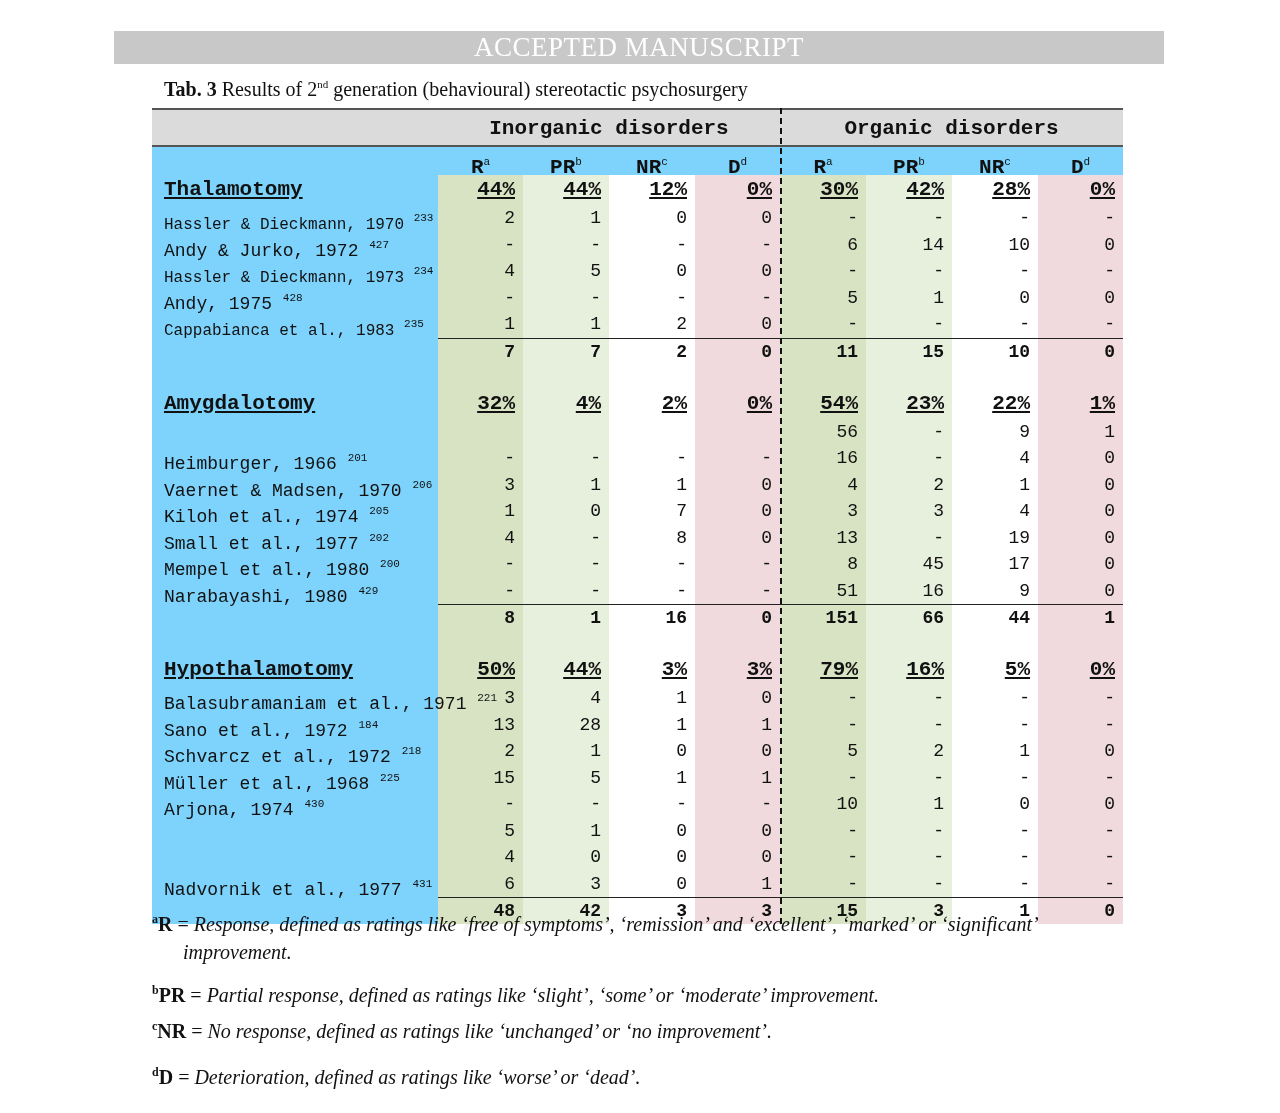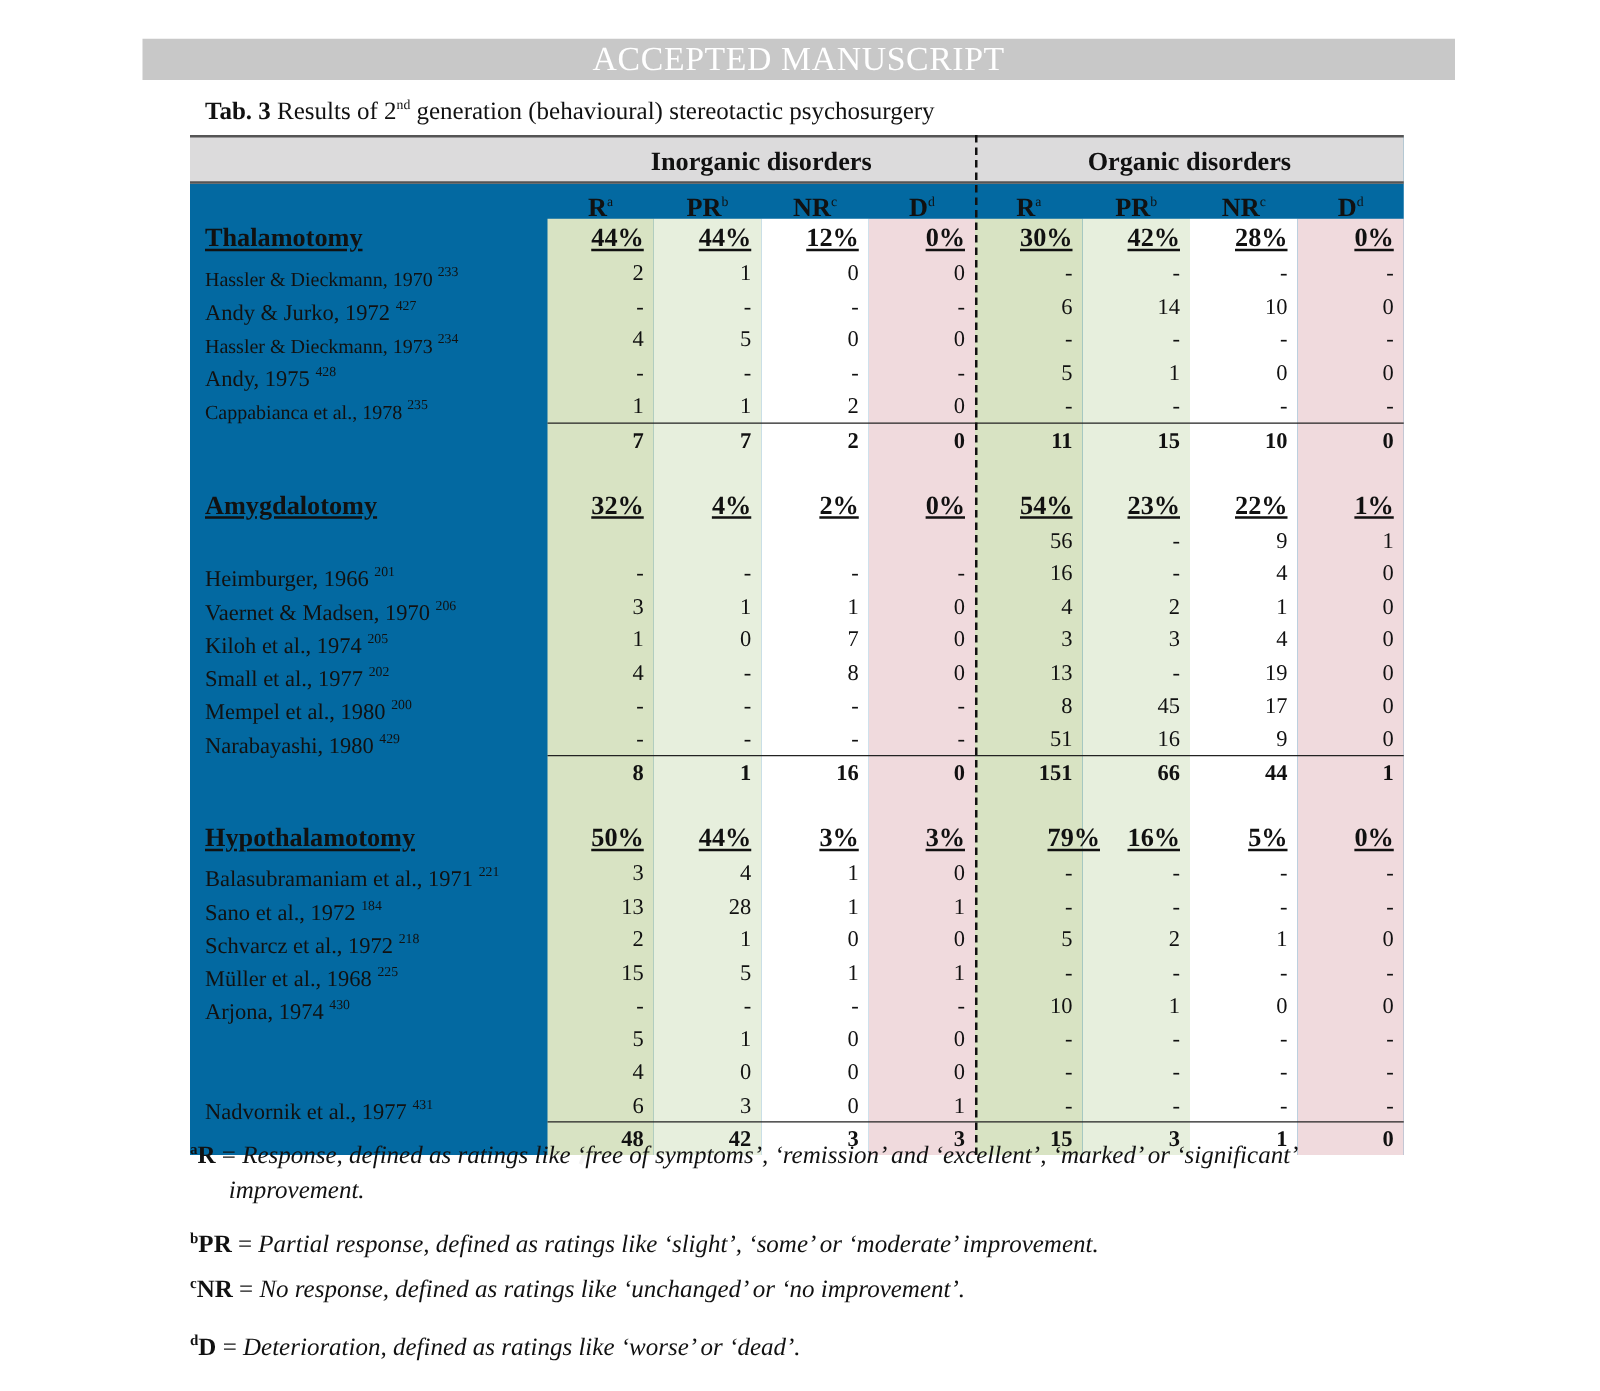--- a/index.html
+++ b/index.html
@@ -13,21 +13,22 @@
     font-size: 27px; line-height: 33px; letter-spacing: 0.5px;
   }
   .caption {
     position: absolute; left: 164px; top: 78px; font-size: 20px; white-space: nowrap;
   }
   .caption b { font-weight: bold; }
   .caption sup { font-size: 11px; }
 
   .tbl {
     position: absolute; left: 152px; top: 108px; width: 971px;
-    background: #0369a1;
+    background: #7dd3fc;
+    font-family: Liberation Mono, monospace;
   }
   .grp-head {
     position: relative; height: 39px; background: #dcdbdc;
     border-top: 2px solid #555; border-bottom: 2px solid #555; box-sizing: border-box;
   }
   .grp-head span {
     position: absolute; top: 0; line-height: 38px; font-weight: bold; font-size: 21px;
     text-align: center;
   }
   .col-head { position: relative; height: 28px; }
@@ -151,21 +152,21 @@
         <span class="v" style="left: 293px;">-</span>
         <span class="v" style="left: 379px;">-</span>
         <span class="v" style="left: 465px;">-</span>
         <span class="v" style="left: 550px;">-</span>
         <span class="v" style="left: 636px;">5</span>
         <span class="v" style="left: 722px;">1</span>
         <span class="v" style="left: 808px;">0</span>
         <span class="v" style="left: 893px;">0</span>
       </div>
       <div class="row">
-        <span class="lbl small"><span>Cappabianca et al., 1978</span> <sup>235</sup></span>
+        <span class="lbl small"><span>Cappabianca et al., 1983</span> <sup>235</sup></span>
         <span class="v" style="left: 293px;">1</span>
         <span class="v" style="left: 379px;">1</span>
         <span class="v" style="left: 465px;">2</span>
         <span class="v" style="left: 550px;">0</span>
         <span class="v" style="left: 636px;">-</span>
         <span class="v" style="left: 722px;">-</span>
         <span class="v" style="left: 808px;">-</span>
         <span class="v" style="left: 893px;">-</span>
       </div>
       <div class="row tot">
@@ -276,21 +277,21 @@
         <span class="v" style="left: 522px;">44</span>
         <span class="v" style="left: 607px;">1</span>
       </div>
       <div class="spacer"></div>
       <div class="row sec">
         <span class="lbl">Hypothalamotomy</span>
         <span class="v" style="left: 293px;">50%</span>
         <span class="v" style="left: 379px;">44%</span>
         <span class="v" style="left: 465px;">3%</span>
         <span class="v" style="left: 550px;">3%</span>
-        <span class="v" style="left: 672px; text-align: center;">79%</span>
+        <span class="v" style="left: 636px;">79%</span>
         <span class="v" style="left: 722px;">16%</span>
         <span class="v" style="left: 808px;">5%</span>
         <span class="v" style="left: 893px;">0%</span>
       </div>
       <div class="row">
         <span class="lbl"><span>Balasubramaniam et al., 1971</span> <sup>221</sup></span>
         <span class="v" style="left: 293px;">3</span>
         <span class="v" style="left: 379px;">4</span>
         <span class="v" style="left: 465px;">1</span>
         <span class="v" style="left: 550px;">0</span>

